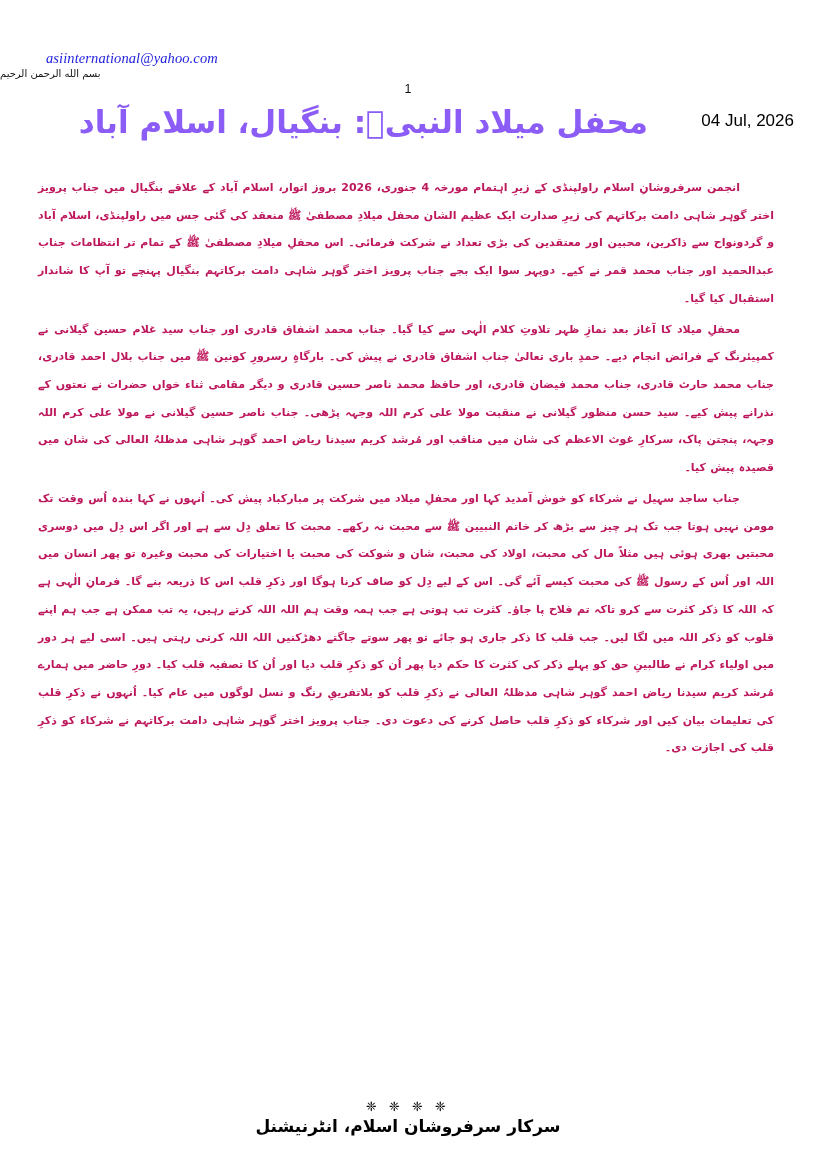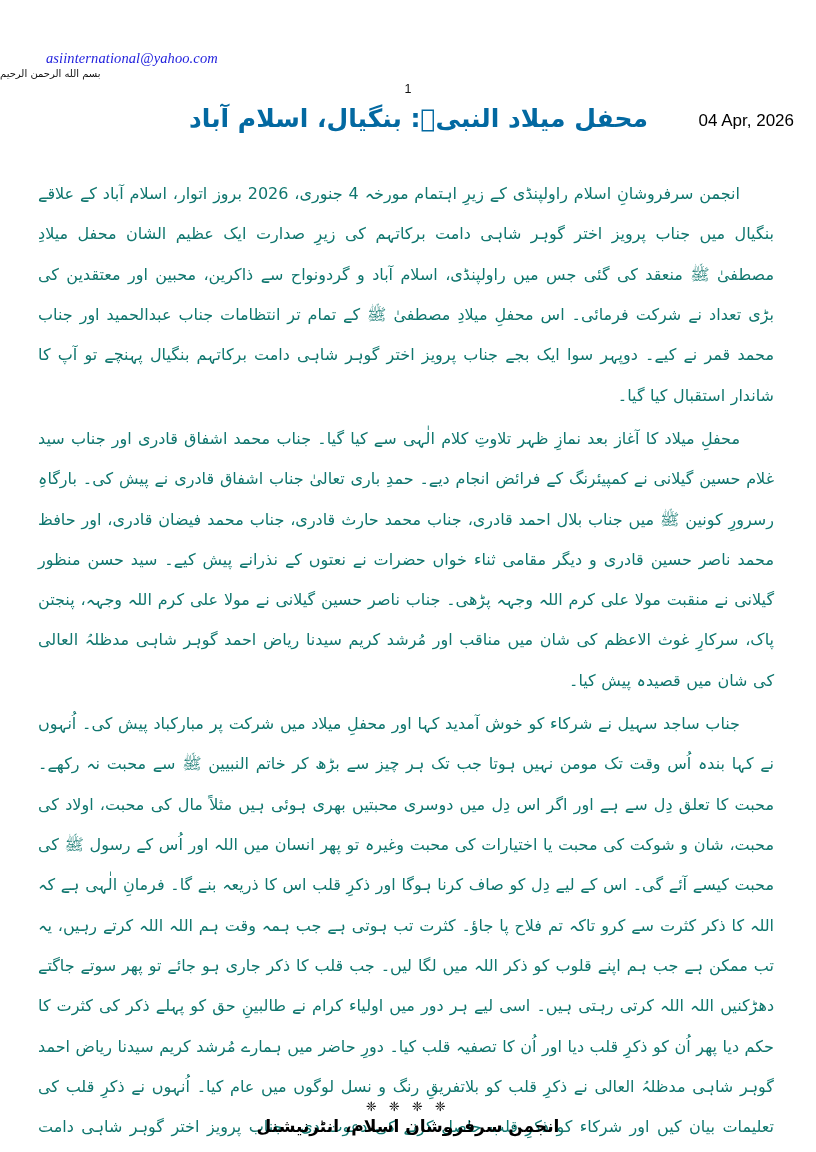--- a/index.html
+++ b/index.html
@@ -65,23 +65,23 @@
   }
   .doc-title {
     position: absolute;
     top: 0;
     right: 168px;
     width: 430px;
     text-align: center;
     direction: rtl;
     font-family: "DejaVu Sans", sans-serif;
     font-weight: 700;
-    font-size: 25px;
+    font-size: 31px;
     line-height: 1.35;
-    color: #0369a1;
+    color: #8b5cf6;
     white-space: nowrap;
   }
   .doc-date {
     position: absolute;
     top: 9px;
     right: 22px;
     direction: ltr;
     font-family: "Liberation Sans", sans-serif;
     font-size: 17px;
     color: #000000;
@@ -94,26 +94,27 @@
     top: 126px;
     right: 42px;
     width: 736px;
     direction: rtl;
   }
   .para {
     direction: rtl;
     text-align: justify;
     text-align-last: right;
     font-family: "DejaVu Sans", sans-serif;
-    font-size: 16px;
+    font-size: 11px;
     line-height: 2.52;
-    color: #0f766e;
+    color: #be185d;
     margin: 0 0 3px 0;
     text-indent: 34px;
     word-spacing: .5px;
+    font-weight: bold;
   }
   .para.last-center-end {
     text-align-last: right;
   }
 
   
   .ornament {
     position: absolute;
     top: 1052px;
     left: 0;
@@ -167,31 +168,31 @@
 <div class="page">
 
   <div class="top-email">asiinternational@yahoo.com</div>
 
   <div class="basmala">بسم الله الرحمن الرحيم</div>
 
   <div class="page-number">1</div>
 
   <div class="title-row">
     <div class="doc-title">محفل میلاد النبیؐ: بنگیال، اسلام آباد</div>
-    <div class="doc-date">04 Apr, 2026</div>
+    <div class="doc-date">04 Jul, 2026</div>
   </div>
 
   <div class="body-wrap">
     <p class="para">انجمن سرفروشانِ اسلام راولپنڈی کے زیرِ اہتمام مورخہ 4 جنوری، 2026  بروز اتوار، اسلام آباد کے علاقے بنگیال میں جناب پرویز اختر گوہر شاہی دامت برکاتہم کی زیرِ صدارت ایک عظیم الشان محفل میلادِ مصطفیٰ ﷺ منعقد کی گئی جس میں راولپنڈی، اسلام آباد و گردونواح سے ذاکرین، محبین اور معتقدین کی بڑی تعداد نے شرکت فرمائی۔ اس محفلِ میلادِ مصطفیٰ ﷺ کے تمام تر انتظامات جناب عبدالحمید اور جناب محمد قمر نے کیے۔ دوپہر سوا ایک بجے جناب پرویز اختر گوہر شاہی دامت برکاتہم بنگیال پہنچے تو آپ کا شاندار استقبال کیا گیا۔</p>
     <p class="para">محفلِ میلاد کا آغاز بعد نمازِ ظہر تلاوتِ کلام الٰہی سے کیا گیا۔ جناب محمد اشفاق قادری اور جناب سید غلام حسین گیلانی نے کمپیئرنگ کے فرائض انجام دیے۔ حمدِ باری تعالیٰ جناب اشفاق قادری نے پیش کی۔ بارگاہِ رسرورِ کونین ﷺ میں جناب بلال احمد قادری، جناب محمد حارث قادری، جناب محمد فیضان قادری، اور حافظ محمد ناصر حسین قادری و دیگر مقامی ثناء خواں حضرات نے نعتوں کے نذرانے پیش کیے۔ سید حسن منظور گیلانی نے منقبت مولا علی کرم اللہ وجہہ پڑھی۔ جناب ناصر حسین گیلانی نے مولا علی کرم اللہ وجہہ، پنجتن پاک، سرکارِ غوث الاعظم کی شان میں مناقب اور مُرشد کریم سیدنا ریاض احمد گوہر شاہی مدظلہُ العالی کی شان میں قصیدہ پیش کیا۔</p>
     <p class="para">جناب ساجد سہیل نے شرکاء کو خوش آمدید کہا اور محفلِ میلاد میں شرکت پر مبارکباد پیش کی۔ اُنہوں نے کہا بندہ اُس وقت تک مومن نہیں ہوتا جب تک ہر چیز سے بڑھ کر خاتم النبیین ﷺ سے محبت نہ رکھے۔ محبت کا تعلق دِل سے ہے اور اگر اس دِل میں دوسری محبتیں بھری ہوئی ہیں مثلاً مال کی محبت، اولاد کی محبت، شان و شوکت کی محبت یا اختیارات کی محبت وغیرہ تو پھر انسان میں اللہ اور اُس کے رسول ﷺ کی محبت کیسے آئے گی۔ اس کے لیے دِل کو صاف کرنا ہوگا اور ذکرِ قلب اس کا ذریعہ بنے گا۔ فرمانِ الٰہی ہے کہ اللہ کا ذکر کثرت سے کرو تاکہ تم فلاح پا جاؤ۔ کثرت تب ہوتی ہے جب ہمہ وقت ہم اللہ اللہ کرتے رہیں، یہ تب ممکن ہے جب ہم اپنے قلوب کو ذکر اللہ میں لگا لیں۔ جب قلب کا ذکر جاری ہو جائے تو پھر سوتے جاگتے دھڑکنیں اللہ اللہ کرتی رہتی ہیں۔ اسی لیے ہر دور میں اولیاء کرام نے طالبینِ حق کو پہلے ذکر کی کثرت کا حکم دیا پھر اُن کو ذکرِ قلب دیا اور اُن کا تصفیہ قلب کیا۔ دورِ حاضر میں ہمارے مُرشد کریم سیدنا ریاض احمد گوہر شاہی مدظلہُ العالی نے ذکرِ قلب کو بلاتفریقِ رنگ و نسل لوگوں میں عام کیا۔ اُنہوں نے ذکرِ قلب کی تعلیمات بیان کیں اور شرکاء کو ذکرِ قلب حاصل کرنے کی دعوت دی۔ جناب پرویز اختر گوہر شاہی دامت برکاتہم نے شرکاء کو ذکرِ قلب کی اجازت دی۔</p>
   </div>
 
   <div class="ornament">❈ ❈ ❈ ❈</div>
 
-  <div class="signature">انجمن سرفروشان اسلام، انٹرنیشنل</div>
+  <div class="signature">سرکار سرفروشان اسلام، انٹرنیشنل</div>
 
   <div class="footer">
     <div class="footer-email">asiinternational@yahoo.com</div>
     <div class="footer-site">www.asiinternationals.com</div>
   </div>
 
 </div>
 
 </body></html>

